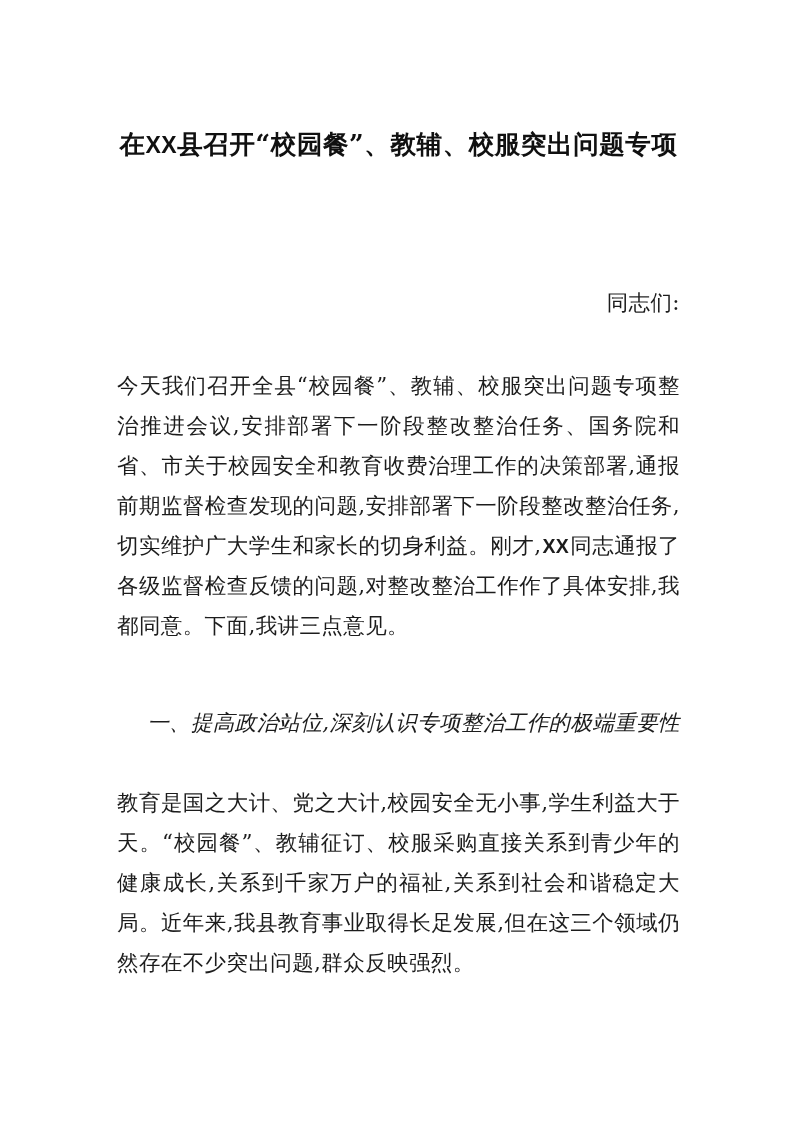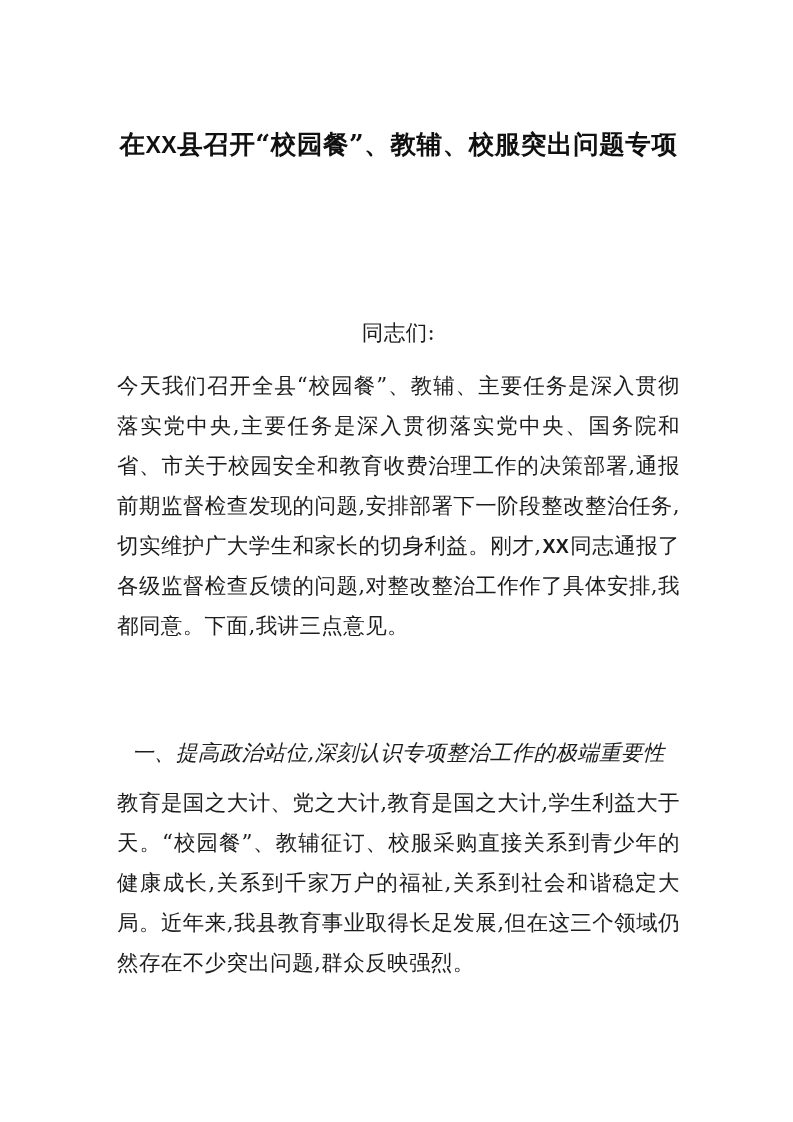--- a/index.html
+++ b/index.html
@@ -57,21 +57,21 @@
     padding: 0;
     font-family: "DejaVu Serif", "Liberation Serif", serif;
     font-size: 21.5px;
     line-height: 40px;
     color: #1c1c1c;
     text-align: justify;
     text-justify: inter-character;
     letter-spacing: 0.4px;
     white-space: normal;
   }
-  .block.flush { text-align: center; margin-top: 30px; }
+  .block.flush { text-align: right; }
 
   .latin-bold {
     font-family: "Liberation Sans", "DejaVu Sans", sans-serif;
     font-weight: 700;
     font-size: 19.5px;
     letter-spacing: 0.4px;
     padding: 0 1px;
   }
 
   
@@ -83,20 +83,20 @@
 </head>
 <body>
 
 <div class="page">
   <div class="content">
 
     <h1 class="doc-title"><span><span>在</span><span class="latin">XX</span><span>县召开“校园餐”、教辅、校服突出问题专项</span></span><br></h1>
 
     <p class="block flush" id="greeting">同志们:</p>
 
-    <p class="block" id="para-opening"><span>今天我们召开全县“校园餐”、教辅、主要任务是深入贯彻落实党中央,主要任务是深入贯彻落实党中央、国务院和省、市关于校园安全和教育收费治理工作的决策部署,通报前期监督检查发现的问题,安排部署下一阶段整改整治任务,切实维护广大学生和家长的切身利益。刚才,</span><span class="latin-bold">XX</span><span>同志通报了各级监督检查反馈的问题,对整改整治工作作了具体安排,我都同意。下面,我讲三点意见。</span></p>
+    <p class="block" id="para-opening"><span>今天我们召开全县“校园餐”、教辅、校服突出问题专项整治推进会议,安排部署下一阶段整改整治任务、国务院和省、市关于校园安全和教育收费治理工作的决策部署,通报前期监督检查发现的问题,安排部署下一阶段整改整治任务,切实维护广大学生和家长的切身利益。刚才,</span><span class="latin-bold">XX</span><span>同志通报了各级监督检查反馈的问题,对整改整治工作作了具体安排,我都同意。下面,我讲三点意见。</span></p>
 
     <p class="block flush" id="heading-one">一、提高政治站位,深刻认识专项整治工作的极端重要性</p>
 
-    <p class="block" id="para-education">教育是国之大计、党之大计,教育是国之大计,学生利益大于天。“校园餐”、教辅征订、校服采购直接关系到青少年的健康成长,关系到千家万户的福祉,关系到社会和谐稳定大局。近年来,我县教育事业取得长足发展,但在这三个领域仍然存在不少突出问题,群众反映强烈。</p>
+    <p class="block" id="para-education">教育是国之大计、党之大计,校园安全无小事,学生利益大于天。“校园餐”、教辅征订、校服采购直接关系到青少年的健康成长,关系到千家万户的福祉,关系到社会和谐稳定大局。近年来,我县教育事业取得长足发展,但在这三个领域仍然存在不少突出问题,群众反映强烈。</p>
 
   </div>
 </div>
 
 </body></html>

